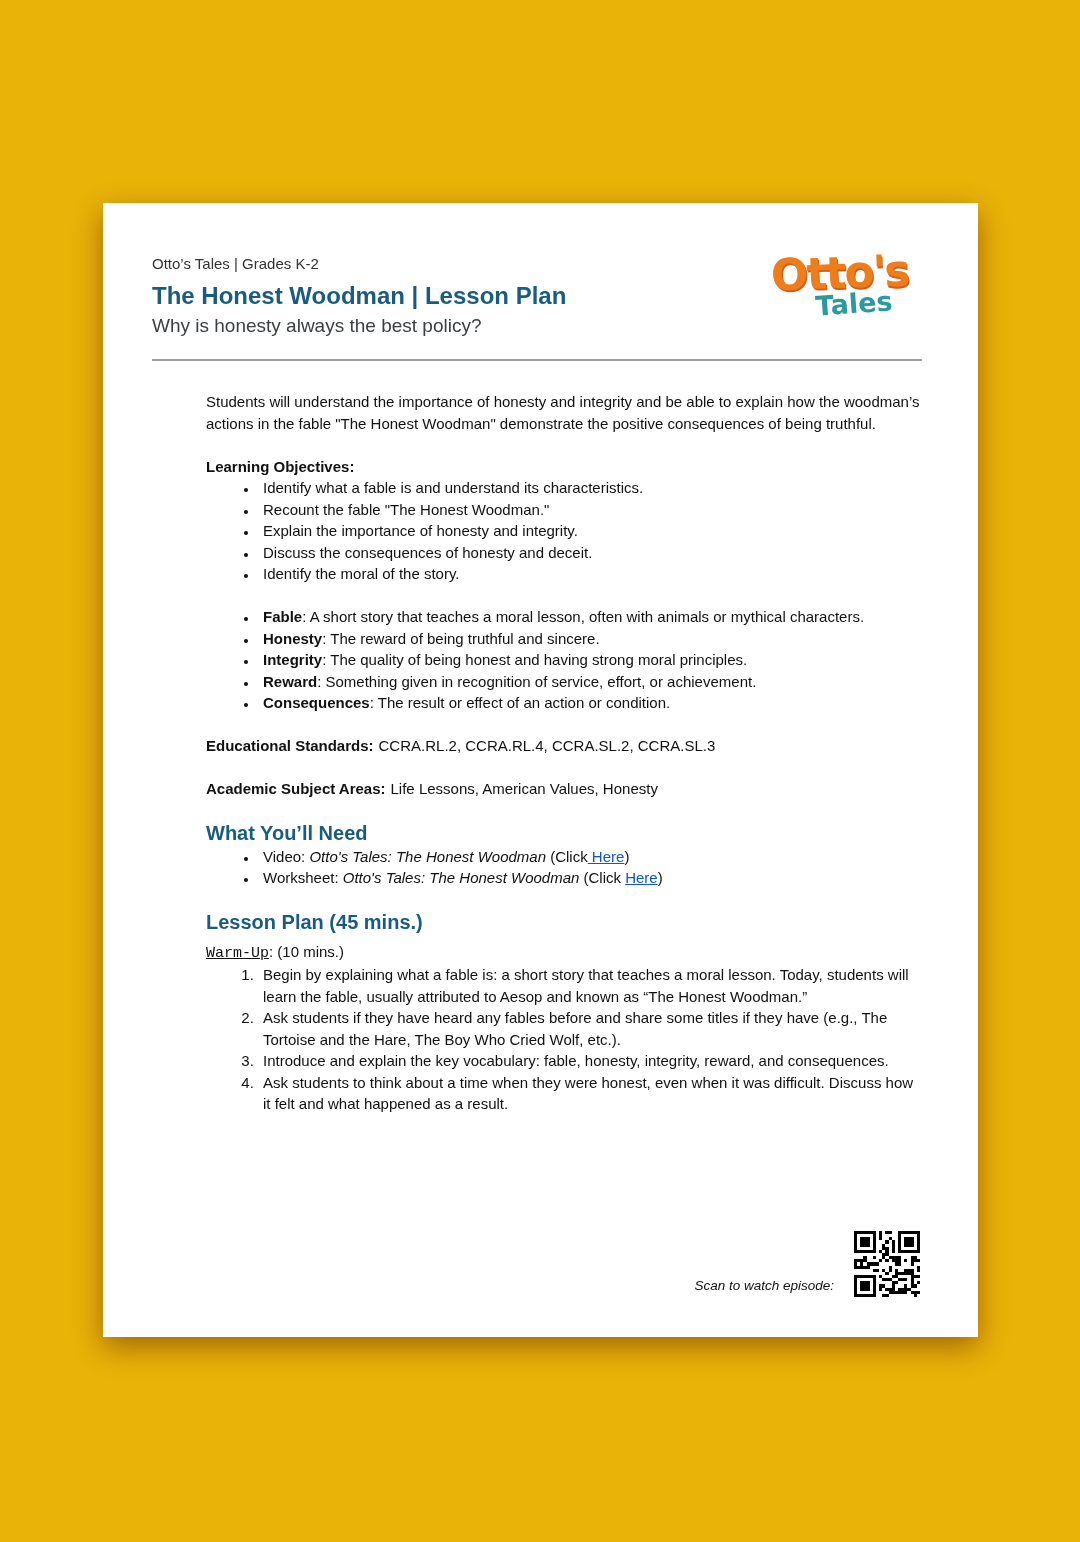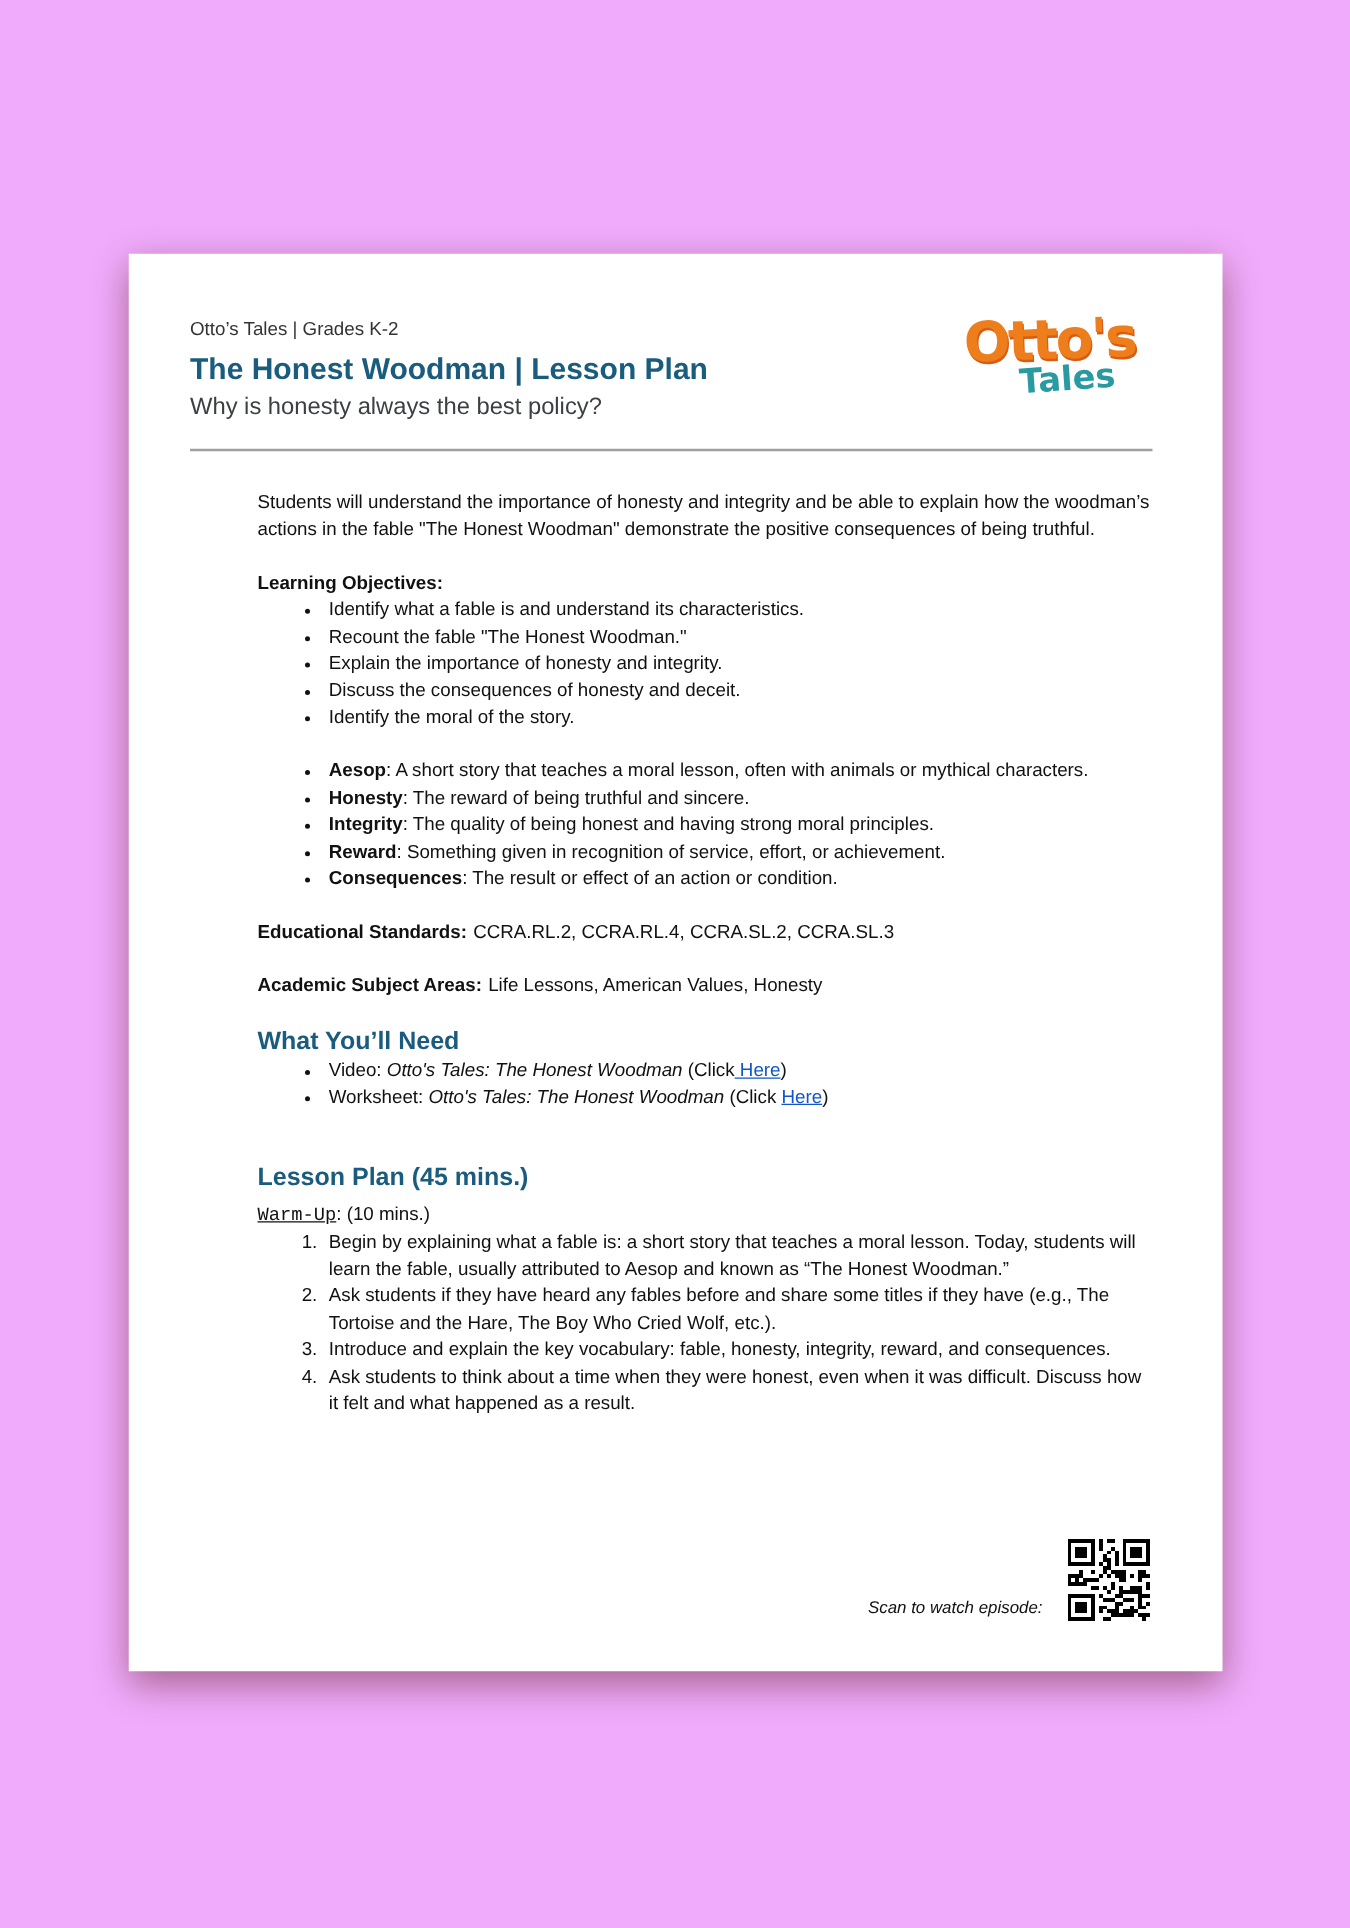--- a/index.html
+++ b/index.html
@@ -1,21 +1,21 @@
 <!DOCTYPE html>
 <html><head>
 <meta charset="utf-8">
 <style>
   * { margin:0; padding:0; box-sizing:border-box; }
   html,body { width:1080px; height:1542px; }
   body { font-family:"Liberation Sans","DejaVu Sans",sans-serif; }
 
   .canvas {
     position:relative; width:1080px; height:1542px;
-    background:#f0abfc; overflow:hidden;
+    background:#eab308; overflow:hidden;
   }
   .page {
     position:absolute; left:103px; top:203px;
     width:875px; height:1134px; background:#ffffff;
     box-shadow:0 10px 28px rgba(70,10,5,0.45);
     padding:52px 56px 0 49px;
   }
 
   
   .header-row { display:flex; justify-content:space-between; align-items:flex-start; }
@@ -44,21 +44,21 @@
   .bold-label { font-weight:bold; }
   .section { margin-top:21.5px; }
   ul.dotlist, ol.numlist { margin:0; padding-left:52px; }
   ul.dotlist li, ol.numlist li { padding-left:5px; }
   ul.dotlist li::marker { font-size:12px; }
   b.term { font-weight:bold; }
 
   .inline-val { margin-left:5px; }
 
   h2.teal { font-size:20px; line-height:26px; font-weight:bold; color:#1a5c7e; margin-top:20px; }
-  h2.teal.lesson { margin-top:40px; margin-bottom:6px; }
+  h2.teal.lesson { margin-top:20px; margin-bottom:6px; }
   .need-list { margin-top:4px; }
   .need-list i { font-style:italic; }
   a.doclink { color:#1155cc; text-decoration:underline; cursor:pointer; }
   .u { text-decoration:underline;font-family:Liberation Mono, monospace; }
 
   
   .scan-row {
     position:absolute; right:58px; bottom:40px;
     display:flex; align-items:flex-end; gap:20px;
   }
@@ -95,21 +95,21 @@
           <li>Identify what a fable is and understand its characteristics.</li>
           <li>Recount the fable "The Honest Woodman."</li>
           <li>Explain the importance of honesty and integrity.</li>
           <li>Discuss the consequences of honesty and deceit.</li>
           <li>Identify the moral of the story.</li>
         </ul>
       </div>
 
       <div class="section">
         <ul class="dotlist">
-          <li><b class="term">Aesop</b><span>: A short story that teaches a moral lesson, often with animals or mythical characters.</span></li>
+          <li><b class="term">Fable</b><span>: A short story that teaches a moral lesson, often with animals or mythical characters.</span></li>
           <li><b class="term">Honesty</b><span>: The reward of being truthful and sincere.</span></li>
           <li><b class="term">Integrity</b><span>: The quality of being honest and having strong moral principles.</span></li>
           <li><b class="term">Reward</b><span>: Something given in recognition of service, effort, or achievement.</span></li>
           <li><b class="term">Consequences</b><span>: The result or effect of an action or condition.</span></li>
         </ul>
       </div>
 
       <p class="section"><b>Educational Standards:</b><span class="inline-val">CCRA.RL.2, CCRA.RL.4, CCRA.SL.2, CCRA.SL.3</span></p>
 
       <p class="section"><b>Academic Subject Areas:</b><span class="inline-val">Life Lessons, American Values, Honesty</span></p>

